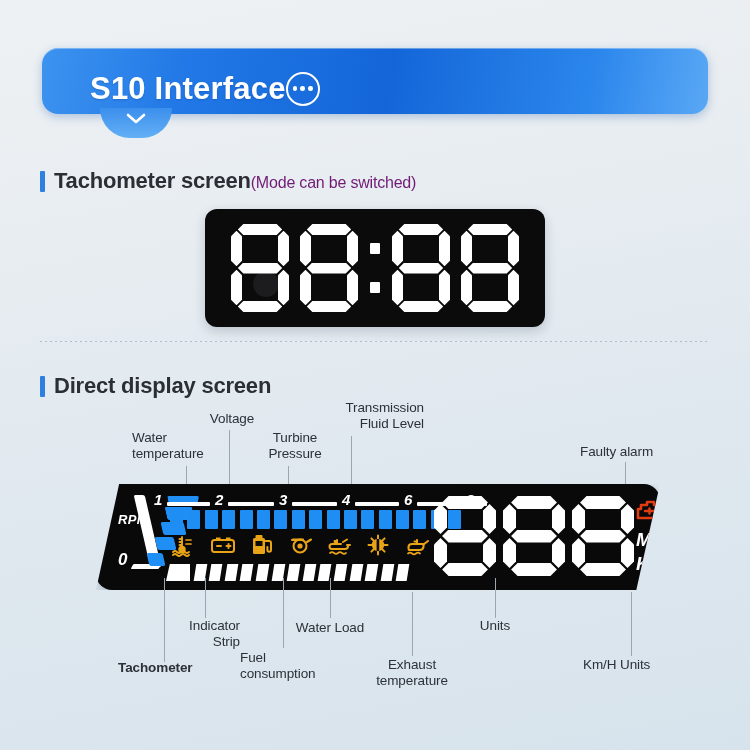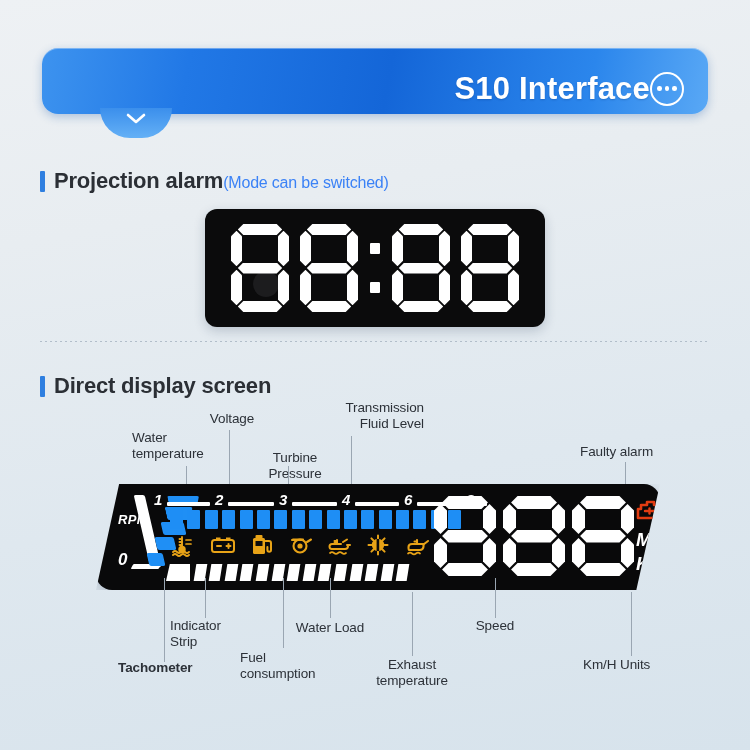--- a/index.html
+++ b/index.html
@@ -22,21 +22,21 @@
     width: 666px; height: 66px;
   }
   .header-bar {
     position: absolute;
     inset: 0;
     border-radius: 16px;
     background: linear-gradient(100deg, #3d93ef 0%, #2178e6 22%, #1466d8 52%, #2b86ec 82%, #59a8f5 100%);
     box-shadow: 0 3px 10px rgba(30,90,170,.30), inset 0 1px 0 rgba(255,255,255,.35);
     display: flex;
     align-items: center;
-    justify-content: flex-end;
+    justify-content: flex-start;
     padding: 15px 24px 0 48px;
   }
   .header-title {
     color: #ffffff;
     font-size: 31px;
     font-weight: bold;
     letter-spacing: .2px;
     text-shadow: 0 1px 2px rgba(0,50,120,.28);
     line-height: 1;
   }
@@ -86,21 +86,21 @@
   }
   .sec-title {
     font-size: 22px;
     font-weight: bold;
     color: #2b2f35;
     letter-spacing: -.2px;
   }
   .sec-note {
     font-size: 16px;
     font-weight: normal;
-    color: #3b82f6;
+    color: #701a75;
     letter-spacing: -.2px;
   }
 
   #projection-head { left: 40px; top: 168px; }
   #direct-head     { left: 40px; top: 373px; }
 
   
   .led-panel {
     position: absolute;
     left: 205px; top: 209px;
@@ -365,21 +365,21 @@
   </div>
   <div class="header-tab">
     <svg width="22" height="14" viewBox="0 0 22 14">
       <path d="M3 3 L11 10 L19 3" stroke="#ffffff" stroke-width="2.6" fill="none" stroke-linecap="round" stroke-linejoin="round"></path>
     </svg>
   </div>
 </div>
 
 <div class="section-head" id="projection-head">
   <span class="sec-bar"></span>
-  <span class="sec-title">Projection alarm</span>
+  <span class="sec-title">Tachometer screen</span>
   <span class="sec-note">(Mode can be switched)</span>
 </div>
 
 <div class="led-panel">
   <div class="ghost-dot"></div>
 
   <div class="seg-digit">
     <i class="h sa"></i>
       <i class="v sf"></i>
       <i class="v sb"></i>
@@ -428,21 +428,21 @@
   <span class="sec-title">Direct display screen</span>
 </div>
 
 <div class="callout" style="left:132px; top:430px; width:92px; text-align:left;">Water
 temperature</div>
 <div class="lead-line" style="left:186px; top:466px; height:36px;"></div>
 
 <div class="callout" style="left:199px; top:411px; width:66px; text-align:center;">Voltage</div>
 <div class="lead-line" style="left:229px; top:430px; height:72px;"></div>
 
-<div class="callout" style="left:259px; top:450px; width:72px; text-align:center;">Turbine
+<div class="callout" style="left:259px; top:430px; width:72px; text-align:center;">Turbine
 Pressure</div>
 <div class="lead-line" style="left:288px; top:466px; height:36px;"></div>
 
 <div class="callout" style="left:326px; top:400px; width:98px; text-align:right;">Transmission
 Fluid Level</div>
 <div class="lead-line" style="left:351px; top:436px; height:66px;"></div>
 
 <div class="callout" style="left:580px; top:444px; width:90px; text-align:left;">Faulty alarm</div>
 <div class="lead-line" style="left:625px; top:462px; height:36px;"></div>
 
@@ -646,32 +646,32 @@
       <div>MPH</div>
       <div>Km/H</div>
     </div>
   </div>
 </div>
 
 <div class="lead-line" style="left:164px; top:578px; height:42px;"></div>
 <div class="callout" style="left:118px; top:660px; width:96px; text-align:left;font-weight:bold;">Tachometer</div>
 <div class="lead-line" style="left:164px; top:620px; height:42px;"></div>
 
-<div class="callout" style="left:170px; top:618px; width:70px; text-align:left;">Indicator
+<div class="callout" style="left:170px; top:618px; width:70px; text-align:right;">Indicator
 Strip</div>
 <div class="lead-line" style="left:205px; top:578px; height:40px;"></div>
 
 <div class="callout" style="left:240px; top:650px; width:86px; text-align:left;">Fuel
 consumption</div>
 <div class="lead-line" style="left:283px; top:578px; height:70px;"></div>
 
 <div class="callout" style="left:285px; top:620px; width:90px; text-align:center;">Water Load</div>
 <div class="lead-line" style="left:330px; top:578px; height:40px;"></div>
 
 <div class="callout" style="left:366px; top:657px; width:92px; text-align:center;">Exhaust
 temperature</div>
 <div class="lead-line" style="left:412px; top:592px; height:64px;"></div>
 
-<div class="callout" style="left:465px; top:618px; width:60px; text-align:center;">Speed</div>
+<div class="callout" style="left:465px; top:618px; width:60px; text-align:center;">Units</div>
 <div class="lead-line" style="left:495px; top:578px; height:40px;"></div>
 
 <div class="callout" style="left:583px; top:657px; width:96px; text-align:left;">Km/H Units</div>
 <div class="lead-line" style="left:631px; top:592px; height:64px;"></div>
 
 </body></html>

